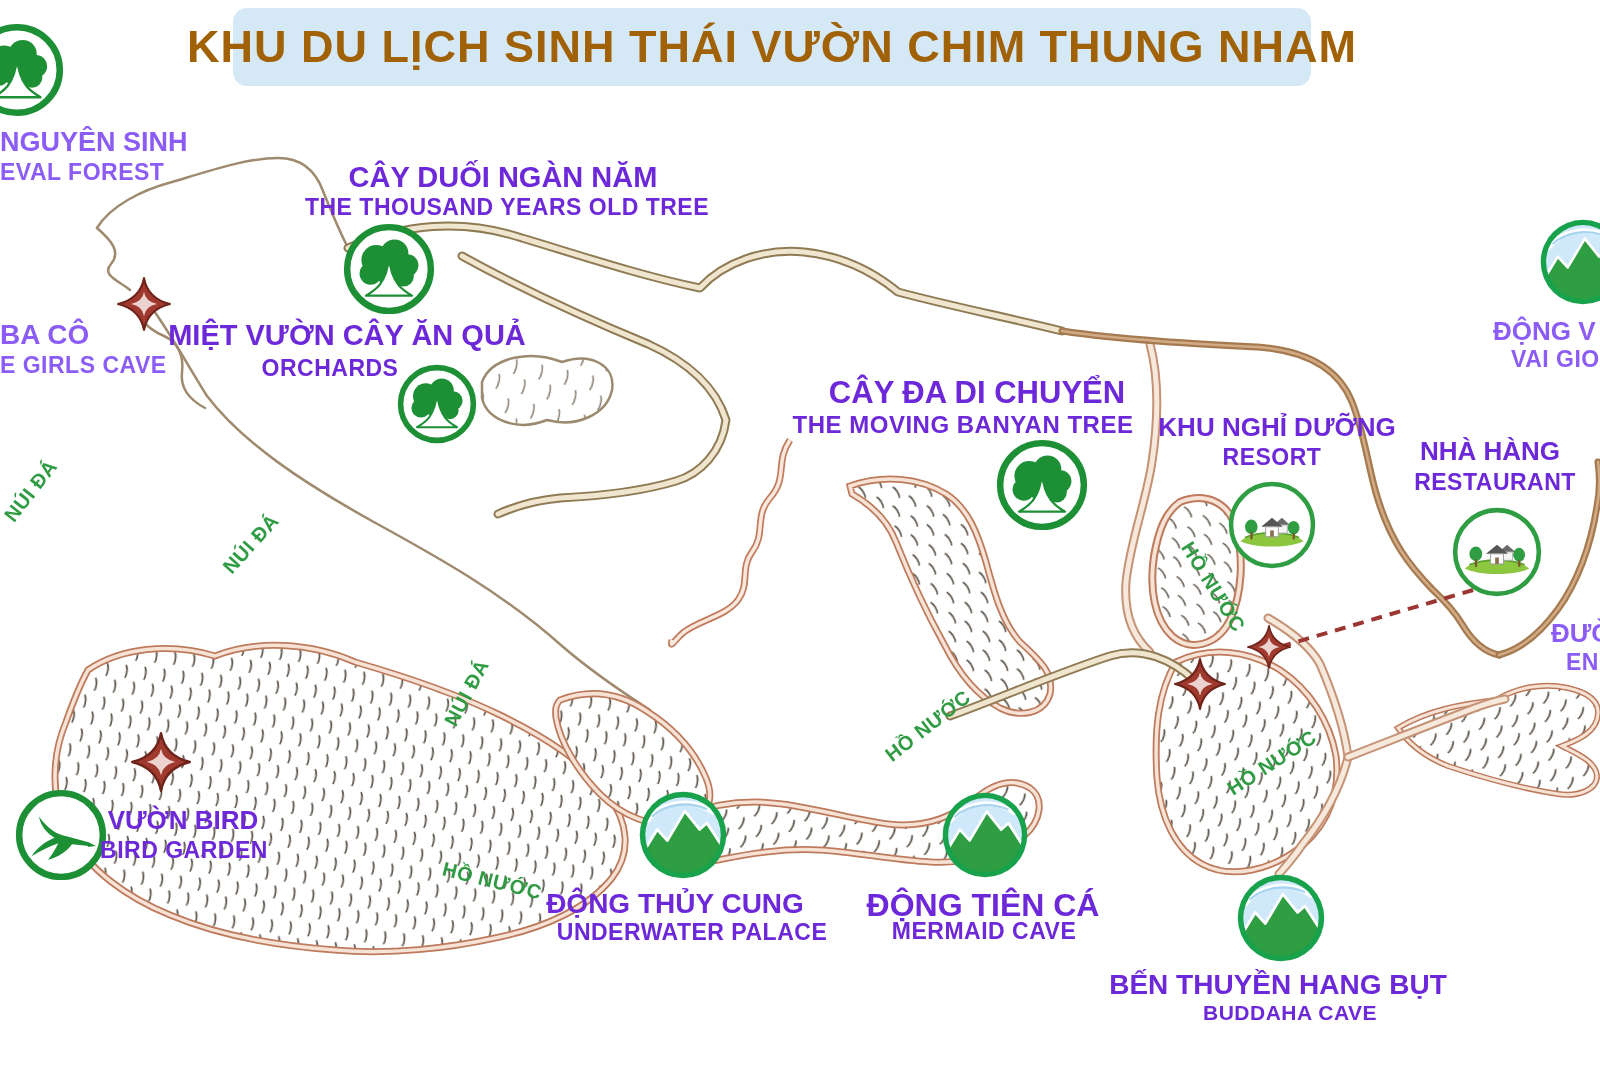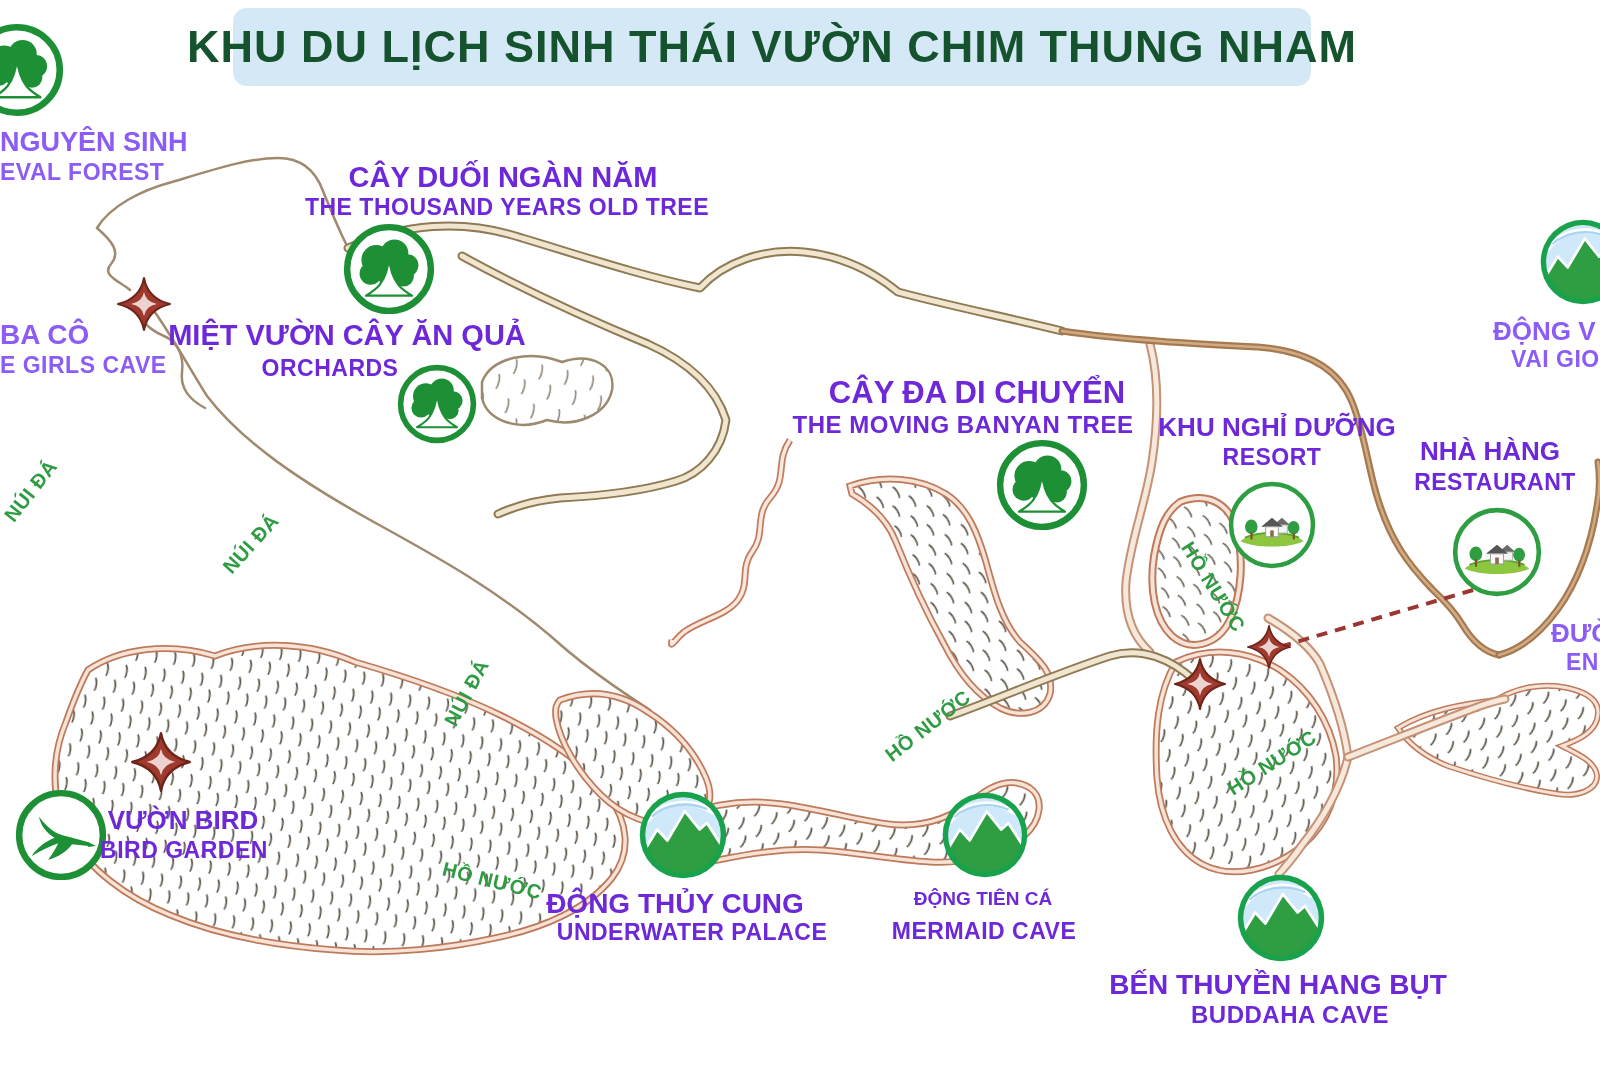--- a/index.html
+++ b/index.html
@@ -5,21 +5,21 @@
   html,body{margin:0;padding:0;background:#ffffff;}
   .stage{
     position:relative;width:1600px;height:1066px;background:#fff;overflow:hidden;
     font-family:"Liberation Sans", sans-serif;
   }
   .stage svg.base{position:absolute;left:0;top:0;}
   .title-pill{
     position:absolute;left:233px;top:8px;width:1078px;height:78px;
     background:#d5e8f6;border-radius:14px;
     display:flex;align-items:center;justify-content:center;
-    color:#14532d;font-size:45px;font-weight:bold;letter-spacing:1px;white-space:nowrap;
+    color:#a16207;font-size:45px;font-weight:bold;letter-spacing:1px;white-space:nowrap;
   }
   .lbl{position:absolute;color:#6d28d9;font-weight:bold;white-space:nowrap;
        transform:translateX(-50%);line-height:1.05;}
   .lbl-en{letter-spacing:.5px;}
   .lbl-edge{position:absolute;color:#8b5cf6;font-weight:bold;white-space:nowrap;line-height:1.05;}
   .area{position:absolute;color:#2f9b43;font-weight:bold;font-size:20px;white-space:nowrap;
         letter-spacing:.5px;}
 </style>
 </head>
 <body>
@@ -280,25 +280,25 @@
 
   <div class="lbl-edge" style="left:1551px;top:620px;font-size:26px;">ĐƯỜ</div>
   <div class="lbl-edge lbl-en" style="left:1566px;top:650px;font-size:23px;">EN</div>
 
   <div class="lbl" style="left:183px;top:807px;font-size:26px;">VƯỜN BIRD</div>
   <div class="lbl lbl-en" style="left:184px;top:838px;font-size:23px;">BIRD GARDEN</div>
 
   <div class="lbl" style="left:675px;top:889px;font-size:28px;">ĐỘNG THỦY CUNG</div>
   <div class="lbl lbl-en" style="left:692px;top:920px;font-size:23px;">UNDERWATER PALACE</div>
 
-  <div class="lbl" style="left:983px;top:889px;font-size:19px;">ĐỘNG TIÊN CÁ</div>
+  <div class="lbl" style="left:983px;top:889px;font-size:32px;">ĐỘNG TIÊN CÁ</div>
   <div class="lbl lbl-en" style="left:984px;top:919px;font-size:23px;">MERMAID CAVE</div>
 
   <div class="lbl" style="left:1278px;top:970px;font-size:28px;">BẾN THUYỀN HANG BỤT</div>
-  <div class="lbl lbl-en" style="left:1290px;top:1002px;font-size:24px;">BUDDAHA CAVE</div>
+  <div class="lbl lbl-en" style="left:1290px;top:1002px;font-size:21px;">BUDDAHA CAVE</div>
 
   <div class="area" style="left:31px;top:491px;transform:translate(-50%,-50%) rotate(-52deg);">NÚI ĐÁ</div>
   <div class="area" style="left:251px;top:544px;transform:translate(-50%,-50%) rotate(-48deg);">NÚI ĐÁ</div>
   <div class="area" style="left:467px;top:693px;transform:translate(-50%,-50%) rotate(-62deg);">NÚI ĐÁ</div>
   <div class="area" style="left:928px;top:726px;transform:translate(-50%,-50%) rotate(-38deg);">HỒ NƯỚC</div>
   <div class="area" style="left:492px;top:881px;transform:translate(-50%,-50%) rotate(14deg);">HỒ NƯỚC</div>
   <div class="area" style="left:1213px;top:587px;transform:translate(-50%,-50%) rotate(58deg);">HỒ NƯỚC</div>
   <div class="area" style="left:1272px;top:763px;transform:translate(-50%,-50%) rotate(-33deg);">HỒ NƯỚC</div>
 
 </div>

